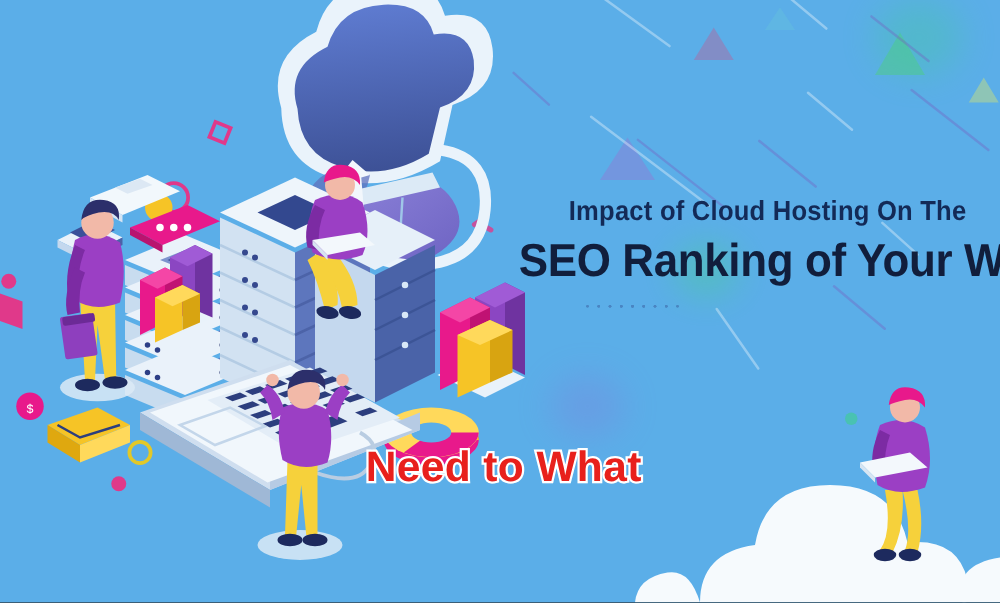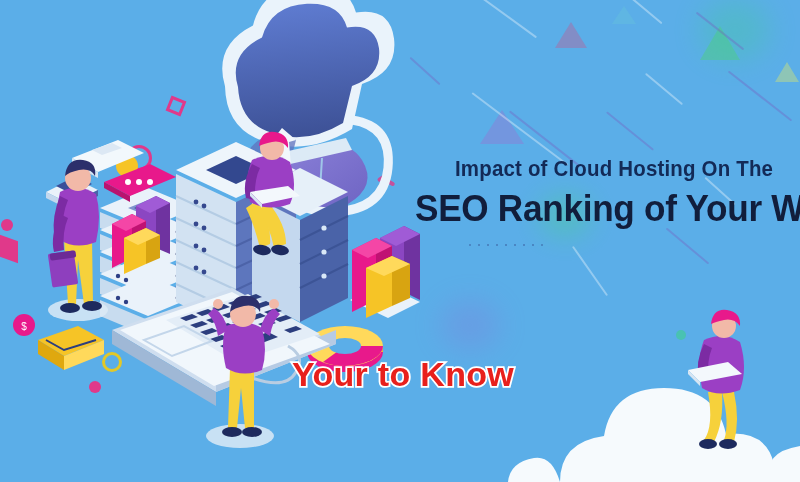--- a/index.html
+++ b/index.html
@@ -442,16 +442,16 @@
       <path d="M688 370 L728 362 L742 374 L700 382 Z" fill="#F3F8FC"></path>
       <path d="M688 370 L700 382 L700 386 L688 374 Z" fill="#D7E5F2"></path>
     </g>
 
   </svg>
 
   <div class="head-small">Impact of Cloud Hosting On The</div>
   <div class="head-big">SEO Ranking of Your Websi</div>
 
   <div class="redtitle">
-    <span class="l2">Your to Know</span>
+    <span class="l2">Need to What</span>
   </div>
 
 </div>
 
 </body></html>

